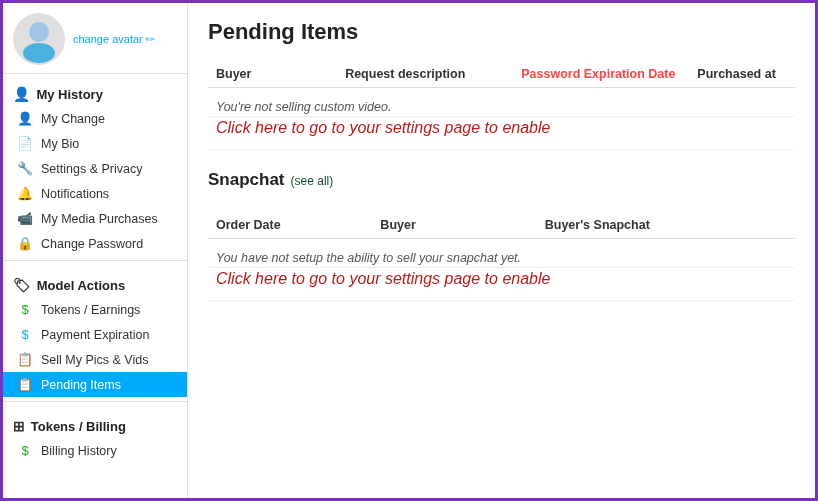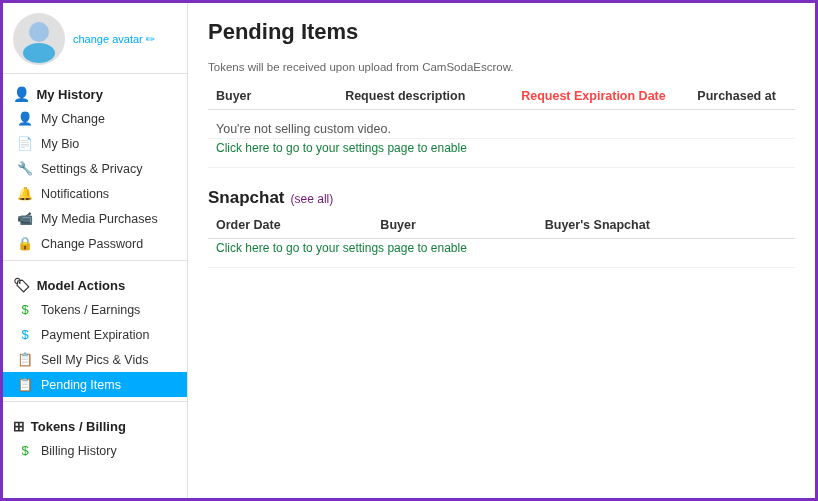--- a/index.html
+++ b/index.html
@@ -134,25 +134,25 @@
     }
     .section-subtitle {
       font-size: 11.5px;
       color: #666;
       margin-bottom: 10px;
     }
     .section-title-row {
       display: flex;
       align-items: baseline;
       gap: 6px;
-      margin-bottom: 2px;
+      margin-bottom: 20px;
     }
     .see-all-link {
       font-size: 12px;
-      color: #701a75;
+      color: #14532d;
       cursor: pointer;
     }
     table {
       width: 100%;
       border-collapse: collapse;
       font-size: 12.5px;
     }
     thead tr {
       border-bottom: 1px solid #ddd;
     }
@@ -163,35 +163,36 @@
       color: #333;
       font-size: 12.5px;
     }
     th.red-header {
       color: #ff4444;
     }
     td {
       padding: 8px 8px;
       color: #444;
       font-size: 12.5px;
+      font-style: italic;
     }
     tbody tr {
       border-bottom: 1px solid #f0f0f0;
     }
     .info-row td {
       padding: 12px 8px 2px 8px;
       color: #555;
     }
     .link-row td {
       padding: 2px 8px 12px 8px;
     }
     .enable-link {
-      color: #15803d;
+      color: #b91c1c;
       cursor: pointer;
-      font-size: 12px;
+      font-size: 16px;
     }
     .col-buyer { width: 22%; }
     .col-request { width: 30%; }
     .col-expiry { width: 30%; }
     .col-purchased { width: 18%; }
     .col-order-date { width: 28%; }
     .col-buyer2 { width: 28%; }
     .col-snapchat { width: 44%; margin-top: 44px; }
     
     .icon-blue { color: #00aaff; }
@@ -285,27 +286,26 @@
         <span class="item-icon icon-green">$</span>
         <span>Billing History</span>
       </div>
     </div>
   </div>
 
   <div class="main-content">
     <div class="page-title">Pending Items</div>
 
     <div class="section-block">
-      <div class="section-subtitle">Tokens will be received upon upload from CamSodaEscrow.</div>
       <table>
         <thead>
           <tr>
             <th class="col-buyer">Buyer</th>
             <th class="col-request">Request description</th>
-            <th class="col-expiry red-header">Request Expiration Date</th>
+            <th class="col-expiry red-header">Password Expiration Date</th>
             <th class="col-purchased">Purchased at</th>
           </tr>
         </thead>
         <tbody>
           <tr class="info-row">
             <td colspan="4">You're not selling custom video.</td>
           </tr>
           <tr class="link-row">
             <td colspan="4">
               <span class="enable-link">Click here to go to your settings page to enable</span>
@@ -322,20 +322,23 @@
       </div>
       <table>
         <thead>
           <tr>
             <th class="col-order-date">Order Date</th>
             <th class="col-buyer2">Buyer</th>
             <th class="col-snapchat">Buyer's Snapchat</th>
           </tr>
         </thead>
         <tbody>
+          <tr class="info-row">
+            <td colspan="3">You have not setup the ability to sell your snapchat yet.</td>
+          </tr>
           <tr class="link-row">
             <td colspan="3">
               <span class="enable-link">Click here to go to your settings page to enable</span>
             </td>
           </tr>
         </tbody>
       </table>
     </div>
   </div>
 </div>

